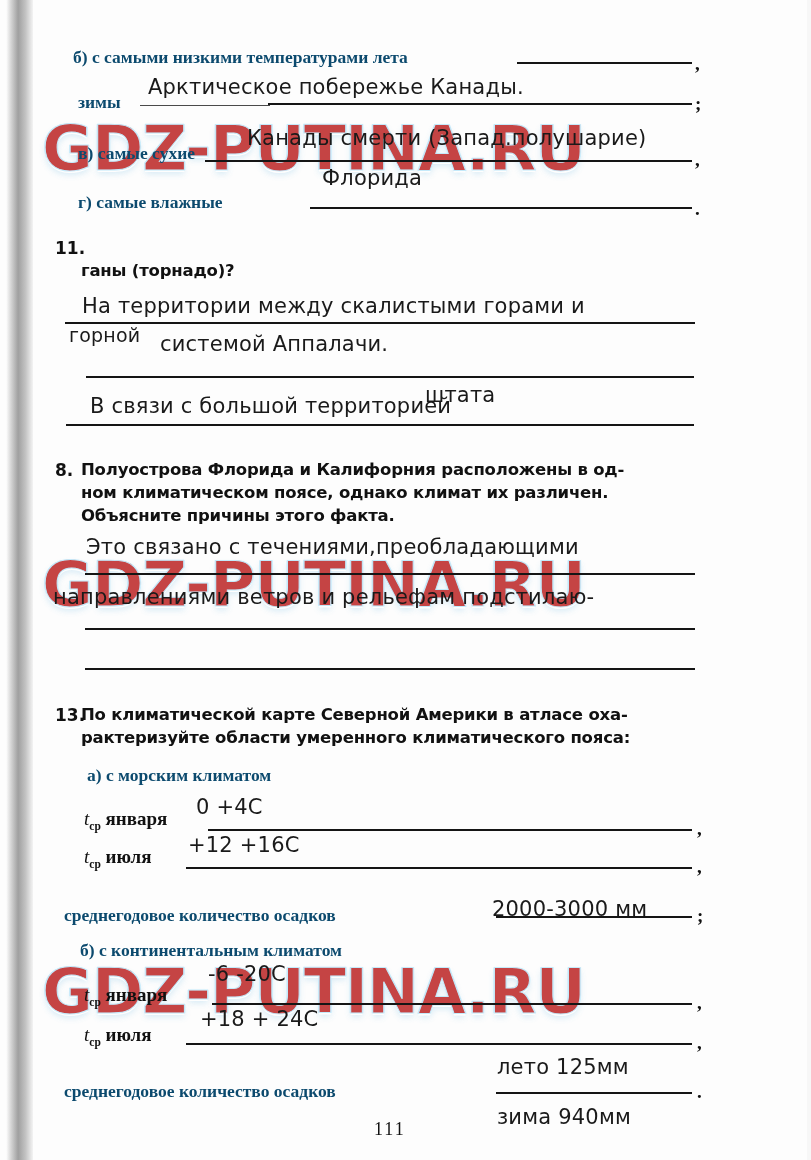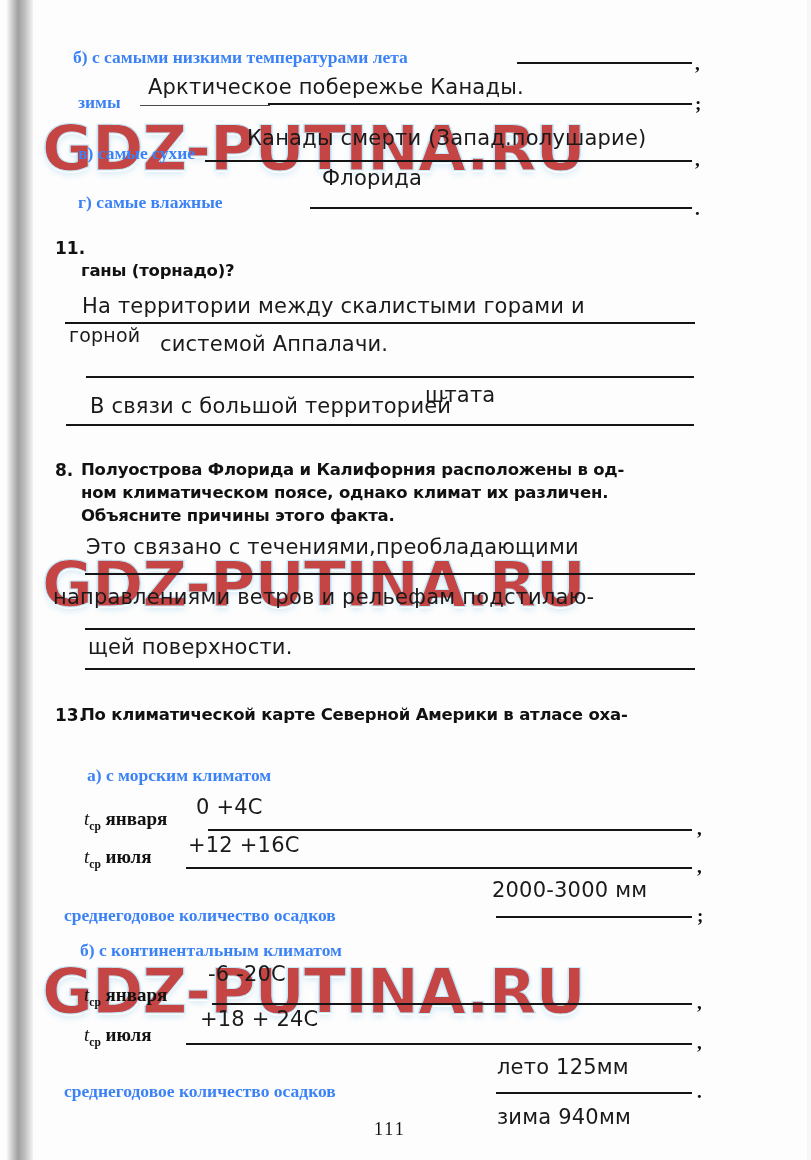--- a/index.html
+++ b/index.html
@@ -69,21 +69,21 @@
     left: 0; top: 0;
     width: 811px; height: 1160px;
   }
 
   
   .pr {
     position: absolute;
     font-family: "Liberation Serif", "DejaVu Serif", serif;
     font-size: 17.5px;
     font-weight: bold;
-    color: #3b82f6;
+    color: #0c4a6e;
     white-space: nowrap;
   }
   .pr-sans {
     position: absolute;
     font-family: "DejaVu Sans", "Liberation Sans", sans-serif;
     font-size: 16.5px;
     font-weight: bold;
     color: #111;
     white-space: nowrap;
     letter-spacing: -0.2px;
@@ -204,45 +204,45 @@
     <div class="pr-sans" style="left:81px; top:483px;">ном климатическом поясе, однако климат их различен.</div>
     <div class="pr-sans" style="left:81px; top:460px;">Полуострова Флорида и Калифорния расположены в од-</div>
     <div class="pr-sans" style="left:81px; top:506px;">Объясните причины этого факта.</div>
 
     <div class="hw" style="left:86px; top:535px;">Это связано с течениями,преобладающими</div>
     <div class="rule" style="left:85px; top:573px; width:610px;"></div>
 
     <div class="hw" style="left:53px; top:585px;">направлениями ветров и рельефам подстилаю-</div>
     <div class="rule" style="left:85px; top:628px; width:610px;"></div>
 
-    <div class="hw" style="left:88px; top:635px;">щей поверхности.</div>
     <div class="rule" style="left:85px; top:668px; width:610px;"></div>
 
     <div class="num" style="left:55px; top:705px;">13.</div>
     <div class="pr-sans" style="left:81px; top:705px;">По климатической карте Северной Америки в атласе оха-</div>
+    <div class="pr-sans" style="left:81px; top:728px;">рактеризуйте области умеренного климатического пояса:</div>
 
     <div class="pr" style="left:87px; top:765px;">а) с морским климатом</div>
 
     <div class="tcp" style="left:84px; top:808px;">
       <i>t</i><sub>ср</sub>
       <b>января</b>
     </div>
     <div class="hw" style="left:196px; top:795px;">0 +4С</div>
     <div class="rule" style="left:208px; top:829px; width:484px;"></div>
     <div class="punct" style="left:697px; top:818px;">,</div>
 
     <div class="tcp" style="left:84px; top:846px;">
       <i>t</i><sub>ср</sub>
       <b>июля</b>
     </div>
     <div class="hw" style="left:188px; top:833px;">+12 +16С</div>
     <div class="rule" style="left:186px; top:867px; width:506px;"></div>
     <div class="punct" style="left:697px; top:856px;">,</div>
 
-    <div class="hw" style="left:492px; top:878px;">2000-3000 мм</div>
+    <div class="hw" style="left:492px; top:897px;">2000-3000 мм</div>
     <div class="pr" style="left:64px; top:905px;">среднегодовое количество осадков</div>
     <div class="rule" style="left:496px; top:916px; width:196px;"></div>
     <div class="punct" style="left:697px; top:905px;">;</div>
 
     <div class="pr" style="left:80px; top:940px;">б) с континентальным климатом</div>
 
     <div class="tcp" style="left:84px; top:984px;">
       <i>t</i><sub>ср</sub>
       <b>января</b>
     </div>

